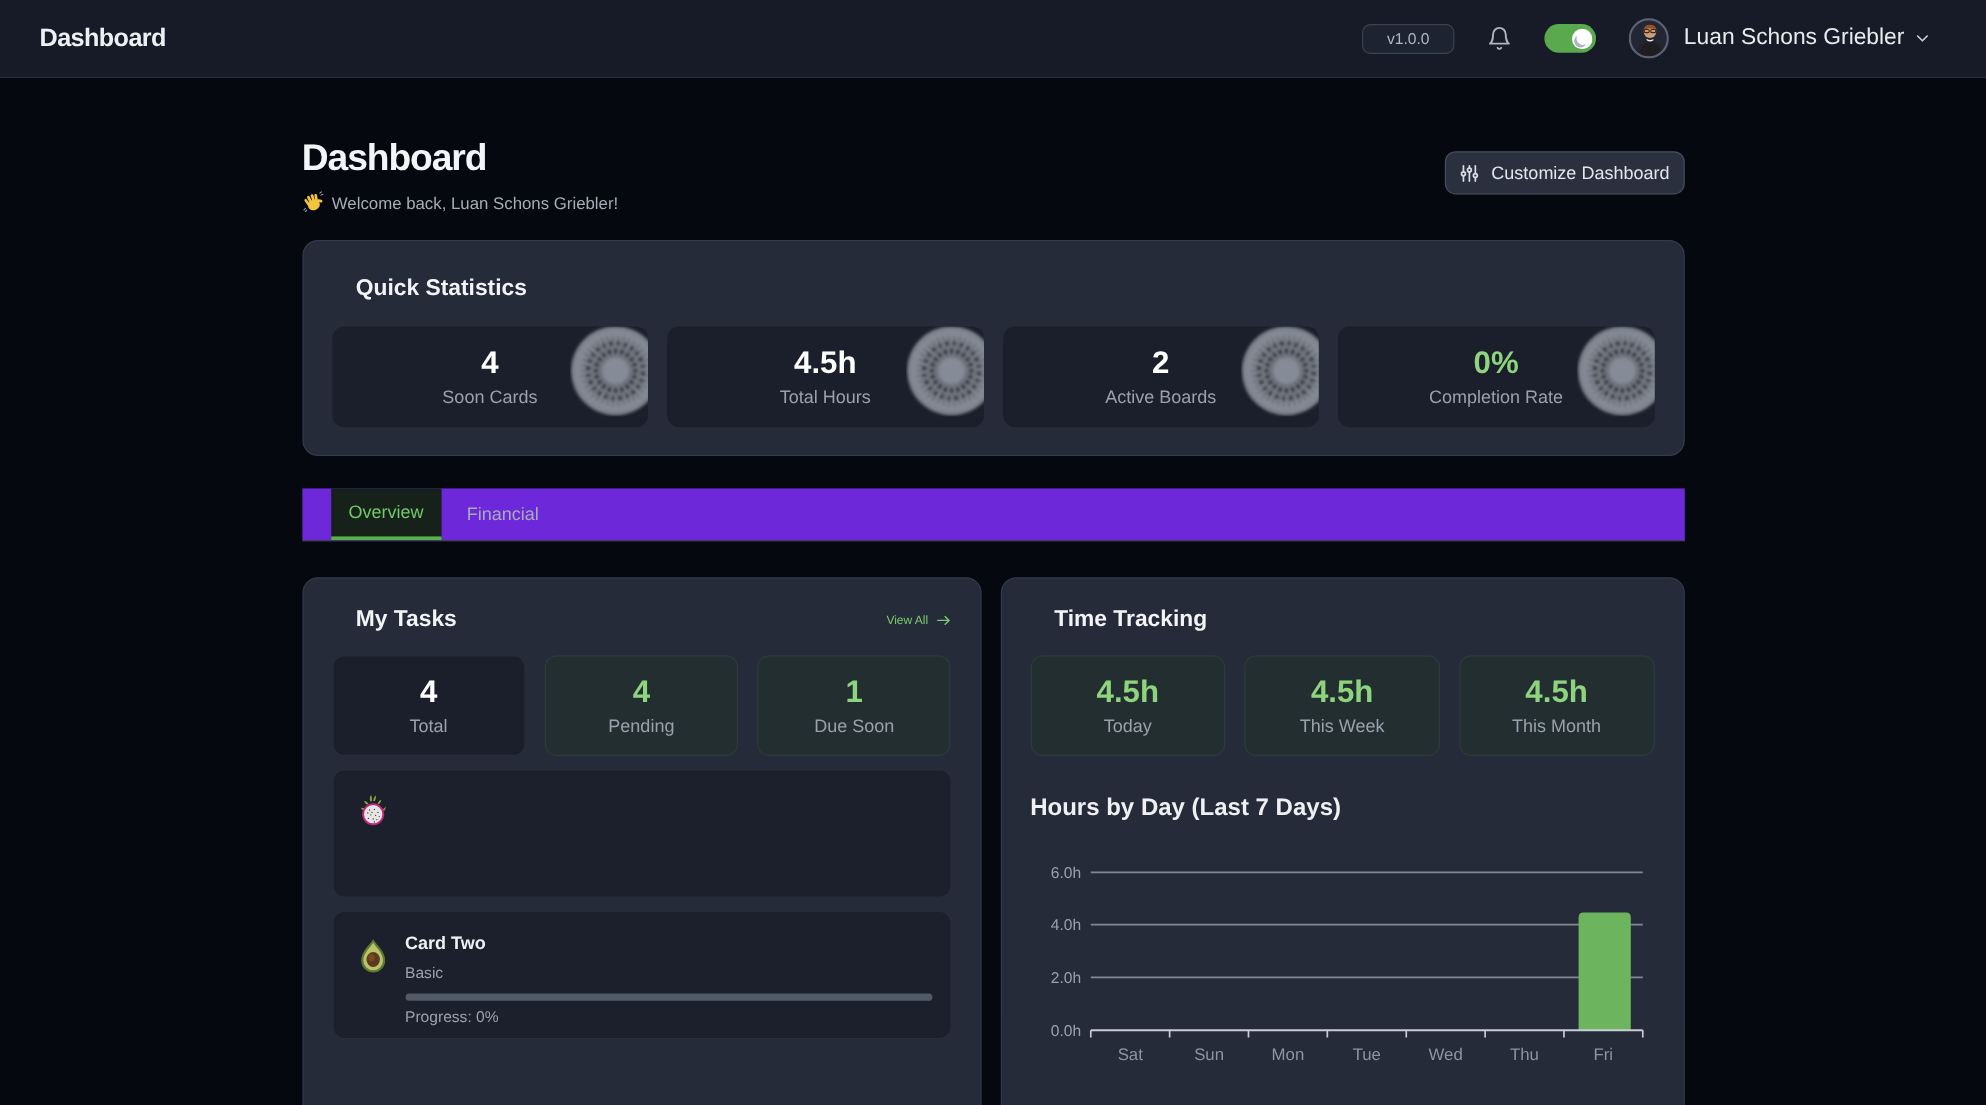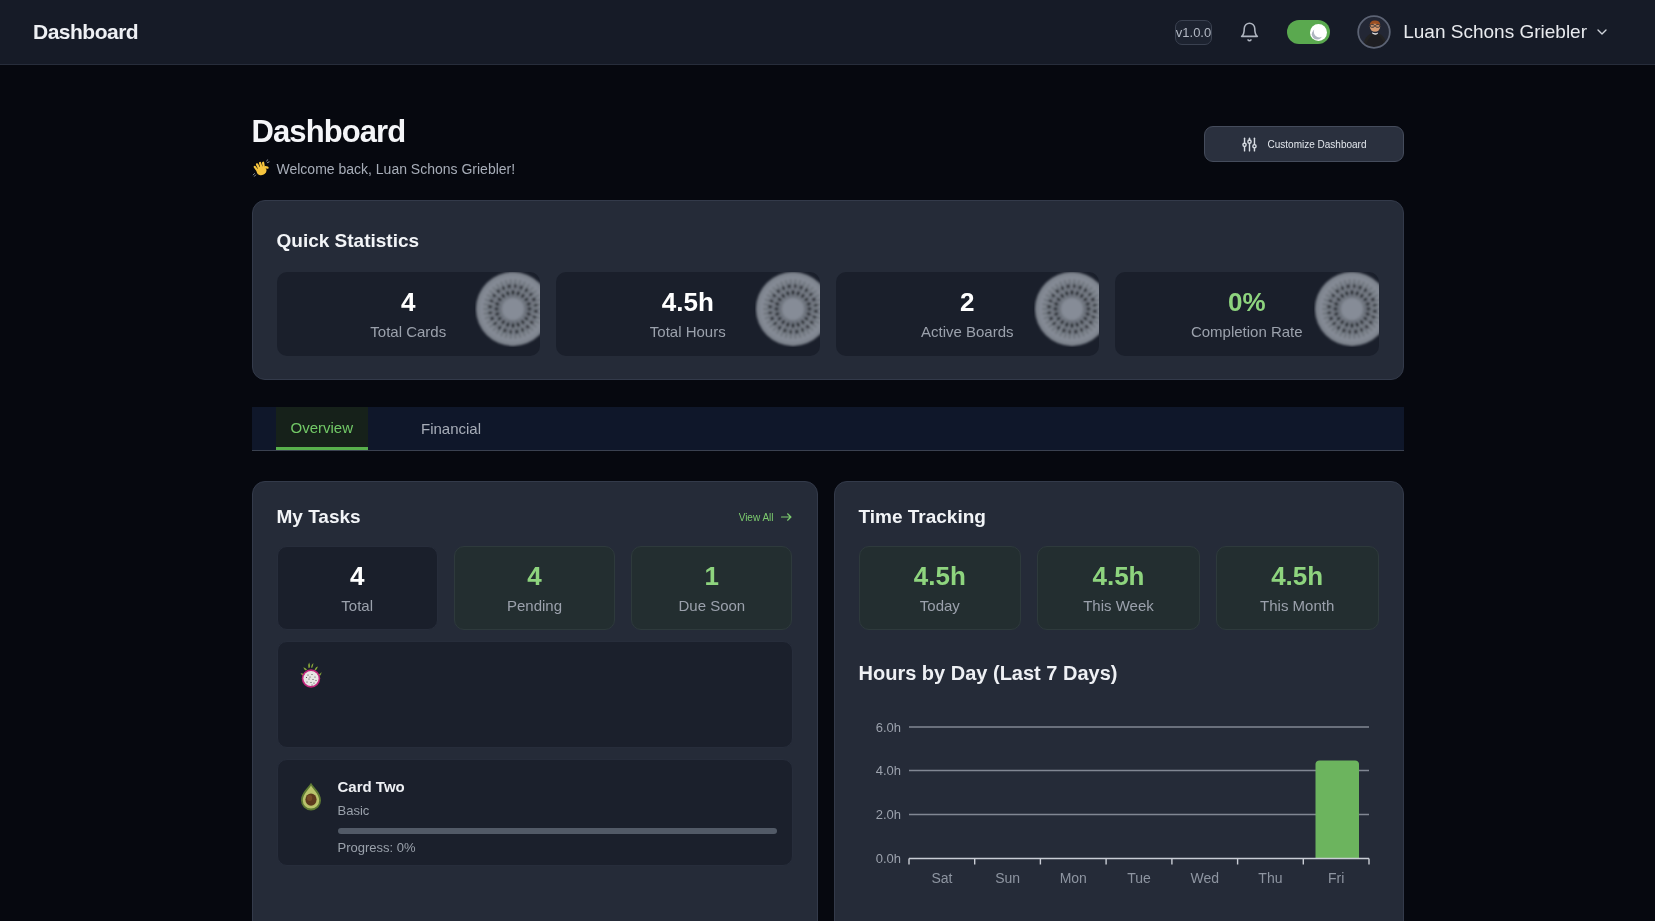--- a/index.html
+++ b/index.html
@@ -3,46 +3,46 @@
 <meta charset="utf-8">
 <style>
 * { margin:0; padding:0; box-sizing:border-box; }
 html,body { width:1655px; height:921px; overflow:hidden; }
 body { background:#06080f; font-family:"Liberation Sans",sans-serif; color:#eef0f4; }
 .header { height:65px; background:#161b27; border-bottom:1px solid #272d3b;
   display:flex; align-items:center; justify-content:space-between; padding:0 45px 0 33px; }
 .hleft { font-size:21px; font-weight:bold; letter-spacing:-0.5px; }
 .hright { display:flex; align-items:center; }
 .vbadge { font-size:13px; color:#b2b8c3; border:1px solid #3a4150; border-radius:7px;
-  padding:4px 0; background:#1d2330; }
+  padding:4px 20px; background:#1d2330; }
 .bell { margin-left:27px; display:flex; align-items:center; }
 .toggle { margin-left:27px; width:43px; height:24px; background:#5aa94f; border-radius:13px; position:relative; }
 .avatar { margin-left:27px; display:flex; align-items:center; }
 .uname { margin-left:12px; font-size:19px; color:#e8eaee; }
 .chev { margin-left:7px; display:flex; align-items:center; }
 
 .container { width:1152px; margin:0 auto; }
 .titlerow { margin-top:51px; display:flex; justify-content:space-between; align-items:flex-start; }
 h1.page { font-size:31px; font-weight:bold; color:#f4f5f8; line-height:1; letter-spacing:-0.9px; }
 .subtitle { margin-top:12px; font-size:14px; color:#a7adb8; }
 .custbtn { margin-top:10px; width:200px; height:36px; background:#2a303e; border:1px solid #454c5c; border-radius:9px;
-  display:flex; align-items:center; justify-content:center; gap:10px; font-size:10px; color:#e2e6ec; }
+  display:flex; align-items:center; justify-content:center; gap:10px; font-size:15px; color:#e2e6ec; }
 
 .panel { background:#252b38; border:1px solid #333a4a; border-radius:13px; }
 .qs { margin-top:23px; height:180px; padding:29px 24px 24px; }
-.ptitle { font-size:19px; font-weight:bold; color:#f2f4f7; }
+.ptitle { font-size:19px; font-weight:bold; color:#f2f4f7;margin-left:20px; }
 .qsgrid { margin-top:20px; display:grid; grid-template-columns:repeat(4,1fr); gap:16px; }
 .statcard { position:relative; height:84px; background:#1a1f2b; border-radius:10px; overflow:hidden;
   display:flex; flex-direction:column; align-items:center; justify-content:center; }
 .statcard .num { font-size:26px; font-weight:bold; color:#ffffff; line-height:1.15; }
 .statcard .num.green { color:#8ed47e; }
 .statcard .lab { margin-top:6px; font-size:15px; color:#9ba1ac; }
 .kiwi { position:absolute; right:-11px; top:-1px; }
 
-.tabs { margin-top:27px; height:44px; background:#0f172a; border-bottom:1px solid #3a4150; display:flex;gap:32px; }
+.tabs { margin-top:27px; height:44px; background:#6d28d9; border-bottom:1px solid #3a4150; display:flex; }
 .tab { height:100%; display:flex; align-items:center; padding:0 21px; font-size:15px; color:#a7adb8; }
 .tab.active { margin-left:24px; padding:0 15px; color:#72c967; background:#152015; background:#16211a;
   border-bottom:3px solid #58b04c; }
 
 .cols { margin-top:30px; display:grid; grid-template-columns:1fr 1fr; gap:16px; align-items:start; }
 .bigpanel { padding:24px; height:560px; }
 .prow { display:flex; justify-content:space-between; align-items:center; }
 .viewall { font-size:10px; color:#7ccb6e; display:flex; align-items:center; }
 .boxes3 { margin-top:18px; display:grid; grid-template-columns:repeat(3,1fr); gap:16px; }
 .minibox { height:84px; border-radius:10px; display:flex; flex-direction:column; align-items:center; justify-content:center;
@@ -153,21 +153,21 @@
         </svg>
         <span>Customize Dashboard</span>
       </div>
   </div>
 
   <div class="panel qs">
     <div class="ptitle">Quick Statistics</div>
     <div class="qsgrid">
       <div class="statcard">
           <div class="num">4</div>
-          <div class="lab">Total Cards</div>
+          <div class="lab">Soon Cards</div>
           <svg class="kiwi" width="76" height="76" viewBox="0 0 76 76">
             <defs>
               <radialGradient id="kg" cx="50%" cy="50%" r="50%">
                 <stop offset="0%" stop-color="#7d838d"></stop>
                 <stop offset="30%" stop-color="#7d838d"></stop>
                 <stop offset="62%" stop-color="#7a8089"></stop>
                 <stop offset="84%" stop-color="#868c96"></stop>
                 <stop offset="96%" stop-color="#7b818b"></stop>
                 <stop offset="100%" stop-color="#686d77"></stop>
               </radialGradient>

